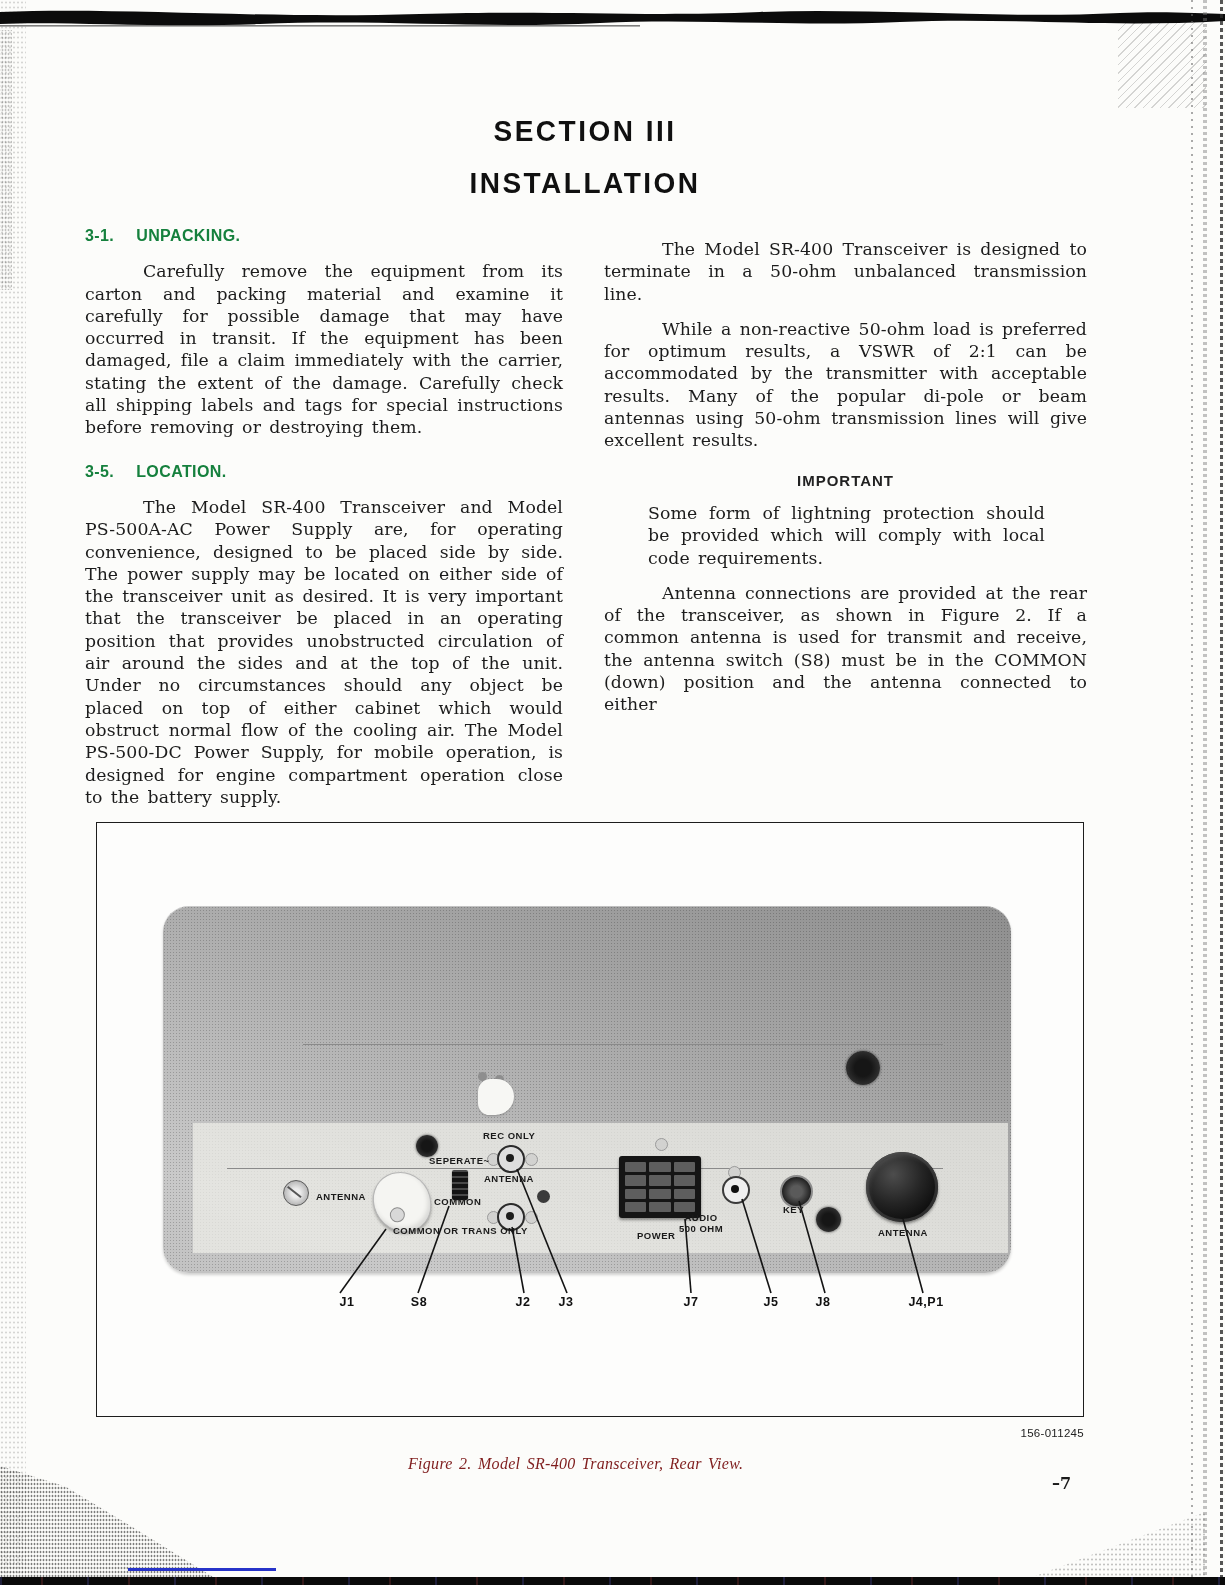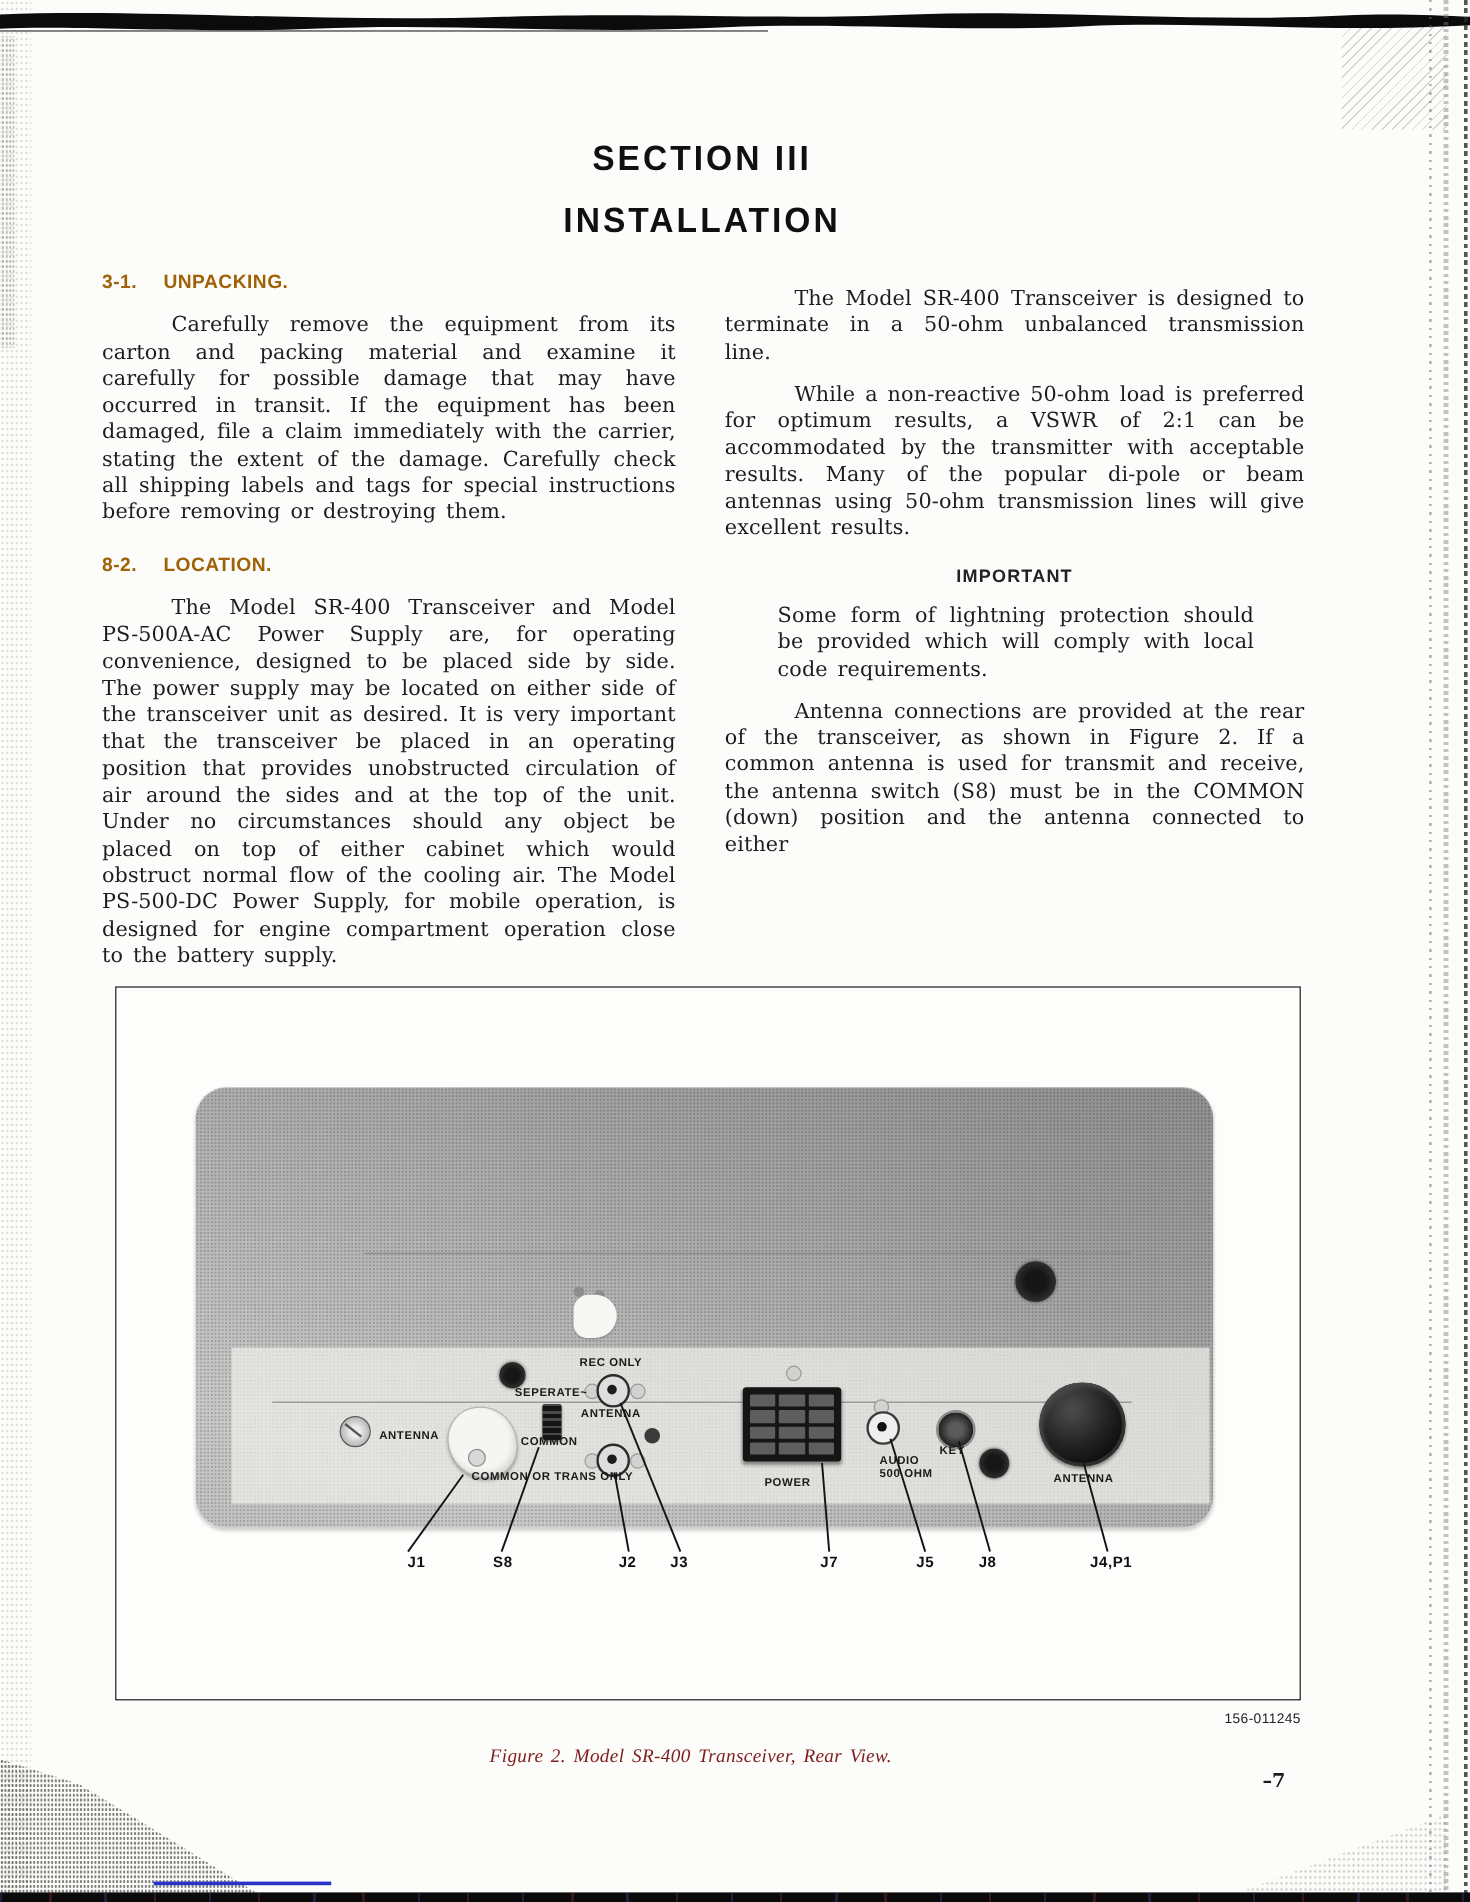--- a/index.html
+++ b/index.html
@@ -28,21 +28,21 @@
     background-image:repeating-linear-gradient(90deg, rgba(70,70,150,.35) 0 2px, transparent 2px 41px, rgba(150,60,60,.3) 41px 43px, transparent 43px 87px); }
   .blue-line { position:absolute; left:128px; top:1568px; width:148px; height:3px; background:#2733c9; }
   
   .titles { position:absolute; left:85px; top:116px; width:1000px; text-align:center; }
   .t1, .t2 { font-family:"Liberation Sans", sans-serif; font-weight:700; font-size:28px; letter-spacing:2.5px; color:#101010; transform:scaleY(1.04); }
   .t2 { margin-top:20px; }
   
   .col { position:absolute; top:225px; font-size:17.3px; line-height:22.3px; letter-spacing:.1px; word-spacing:2.6px; }
   .col-left  { left:85px;  width:478px; }
   .col-right { left:604px; width:483px; }
-  .h { font-family:"Liberation Sans", sans-serif; font-weight:700; font-size:16px; letter-spacing:.4px; color:#a16207; margin:22px 0 2px; word-spacing:2px; }
+  .h { font-family:"Liberation Sans", sans-serif; font-weight:700; font-size:16px; letter-spacing:.4px; color:#15803d; margin:22px 0 2px; word-spacing:2px; }
   .h:first-child { margin-top:0; }
   .h .hnum { display:inline-block; margin-right:22px; }
   .col p { margin:13px 0 0; text-align:justify; text-indent:58px; }
   .imp-h { font-family:"Liberation Sans", sans-serif; font-weight:700; font-size:15px; letter-spacing:1px; text-align:center; margin-top:18px; color:#222; }
   .imp-b { margin:10px 42px 0 44px !important; text-indent:0 !important; }
   
   .figure { position:absolute; left:96px; top:822px; width:986px; height:593px; border:1.5px solid #1d1d1d; background:#fdfdfc; }
   .cabinet { position:absolute; left:66px; top:83px; width:848px; height:367px; border-radius:26px;
     background: linear-gradient(200deg,#8f8f8f 0%, #a2a2a2 30%, #b4b4b4 55%, #c9c9c9 85%, #c2c2c2 100%);
     box-shadow: inset 0 1px 0 rgba(255,255,255,.35), 0 2px 3px rgba(0,0,0,.18); }
@@ -107,21 +107,21 @@
   <div class="blue-line"></div>
 
   <div class="titles">
     <div class="t1">SECTION III</div>
     <div class="t2">INSTALLATION</div>
   </div>
 
   <div class="col col-left">
     <div class="h"><span class="hnum">3-1.</span><span>UNPACKING.</span></div>
     <p>Carefully remove the equipment from its carton and packing material and examine it carefully for possible damage that may have occurred in transit. If the equipment has been damaged, file a claim immediately with the carrier, stating the extent of the damage. Carefully check all shipping labels and tags for special instructions before removing or destroying them.</p>
-    <div class="h"><span class="hnum">8-2.</span><span>LOCATION.</span></div>
+    <div class="h"><span class="hnum">3-5.</span><span>LOCATION.</span></div>
     <p>The Model SR-400 Transceiver and Model PS-500A-AC Power Supply are, for operating convenience, designed to be placed side by side. The power supply may be located on either side of the transceiver unit as desired. It is very important that the transceiver be placed in an operating position that provides unobstructed circulation of air around the sides and at the top of the unit. Under no circumstances should any object be placed on top of either cabinet which would obstruct normal flow of the cooling air. The Model PS-500-DC Power Supply, for mobile operation, is designed for engine compartment operation close to the battery supply.</p>
   </div>
 
   <div class="col col-right">
     <p>The Model SR-400 Transceiver is designed to terminate in a 50-ohm unbalanced transmission line.</p>
     <p>While a non-reactive 50-ohm load is preferred for optimum results, a VSWR of 2:1 can be accommodated by the transmitter with acceptable results. Many of the popular di-pole or beam antennas using 50-ohm transmission lines will give excellent results.</p>
     <div class="imp-h">IMPORTANT</div>
     <p class="imp-b">Some form of lightning protection should be provided which will comply with local code requirements.</p>
     <p>Antenna connections are provided at the rear of the transceiver, as shown in Figure 2. If a common antenna is used for transmit and receive, the antenna switch  (S8)  must be in the COMMON (down) position and the antenna connected to either</p>
   </div>
@@ -181,21 +181,21 @@
       <b></b>
         <b></b>
         <b></b>
     </div>
     <span class="plabel" style="left:540px; top:407px;">POWER</span>
 
     <div class="conn lug" style="left:631px; top:343px;"></div>
     <div class="conn jaudio" style="left:625px; top:353px;">
         <i></i>
       </div>
-    <span class="plabel" style="left:636px; top:389px; width:72px; line-height:11px;"><span>AUDIO</span><br><span>500 OHM</span></span>
+    <span class="plabel" style="left:568px; top:389px; width:72px; text-align:center; line-height:11px;"><span>AUDIO</span><br><span>500 OHM</span></span>
 
     <div class="conn jkey" style="left:683px; top:352px;"></div>
     <span class="plabel" style="left:686px; top:381px;">KEY</span>
     <div class="conn hole" style="left:719px; top:384px; width:25px; height:25px;"></div>
 
     <div class="conn jacc" style="left:769px; top:329px;"></div>
     <span class="plabel" style="left:781px; top:404px;">ANTENNA</span>
 
     <svg class="leaders" width="986" height="593" viewBox="0 0 986 593">
       <g stroke="#141414" stroke-width="1.6">

